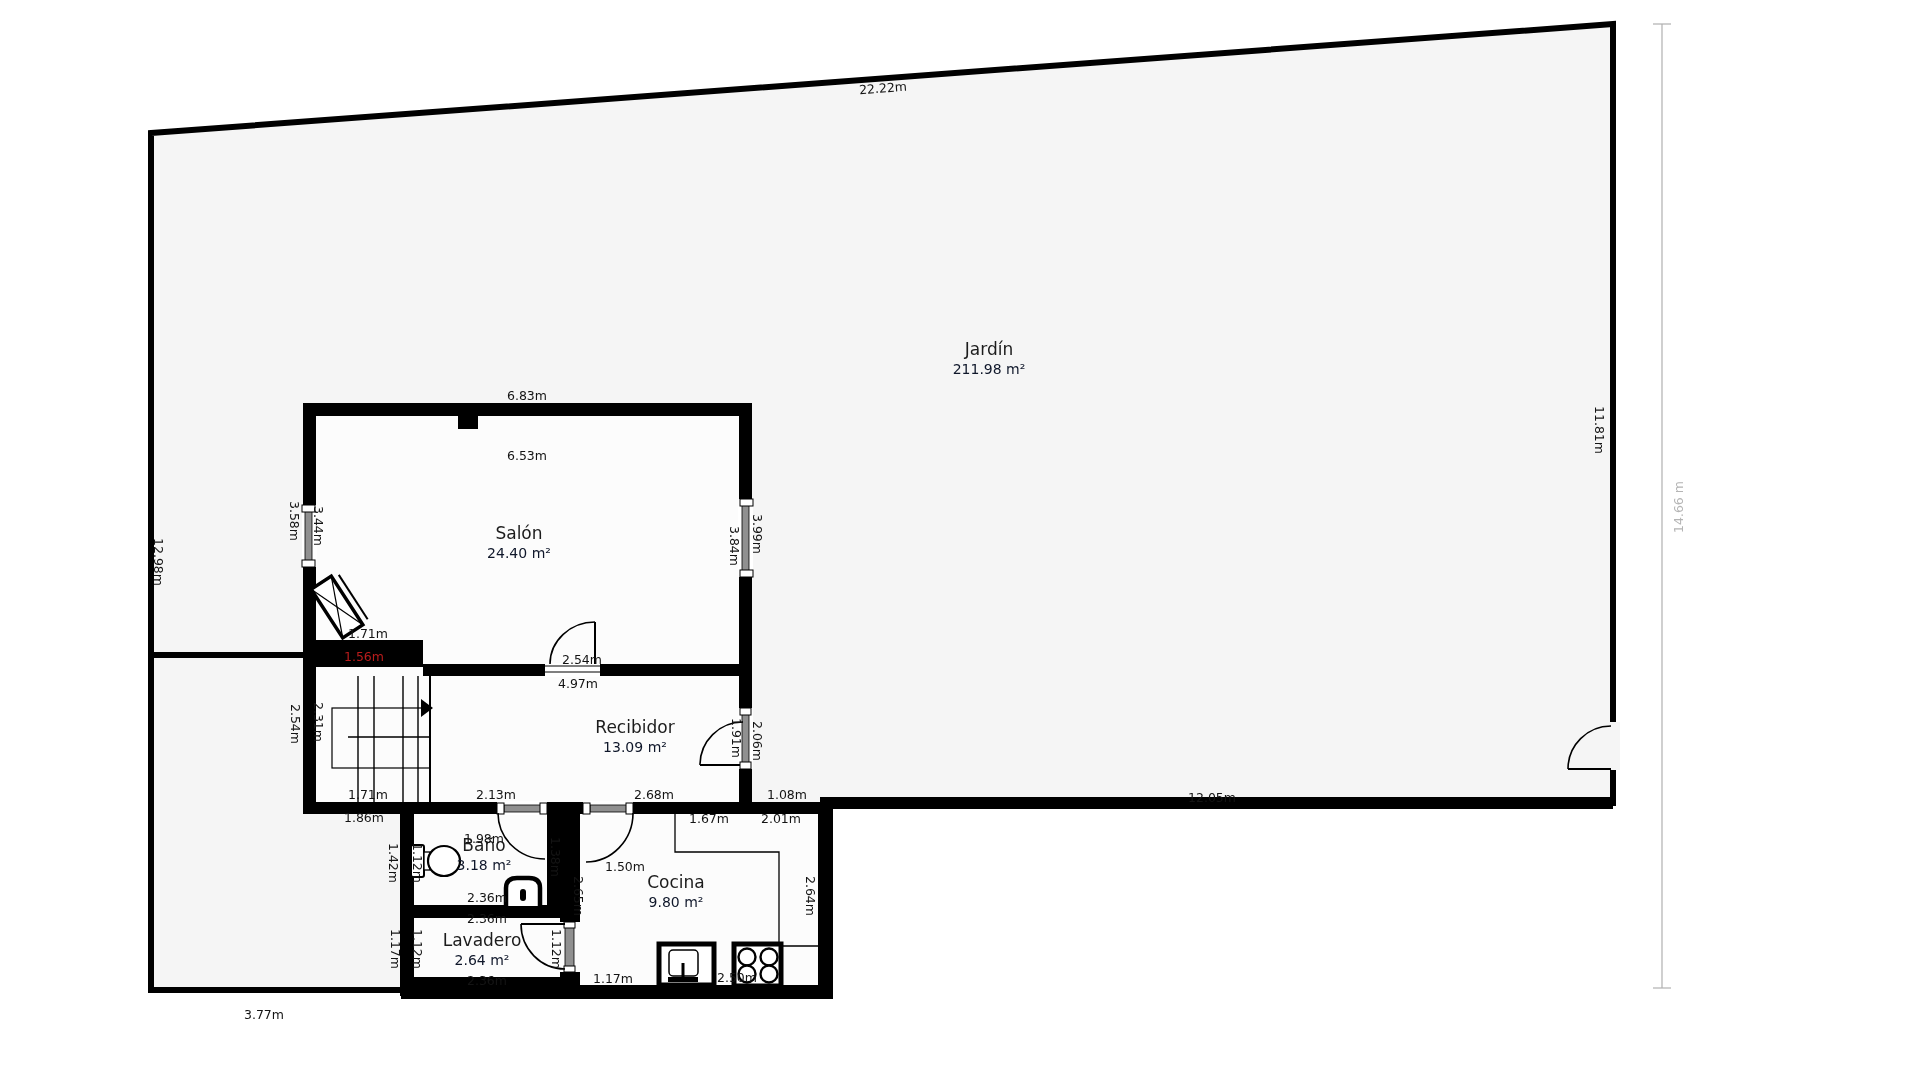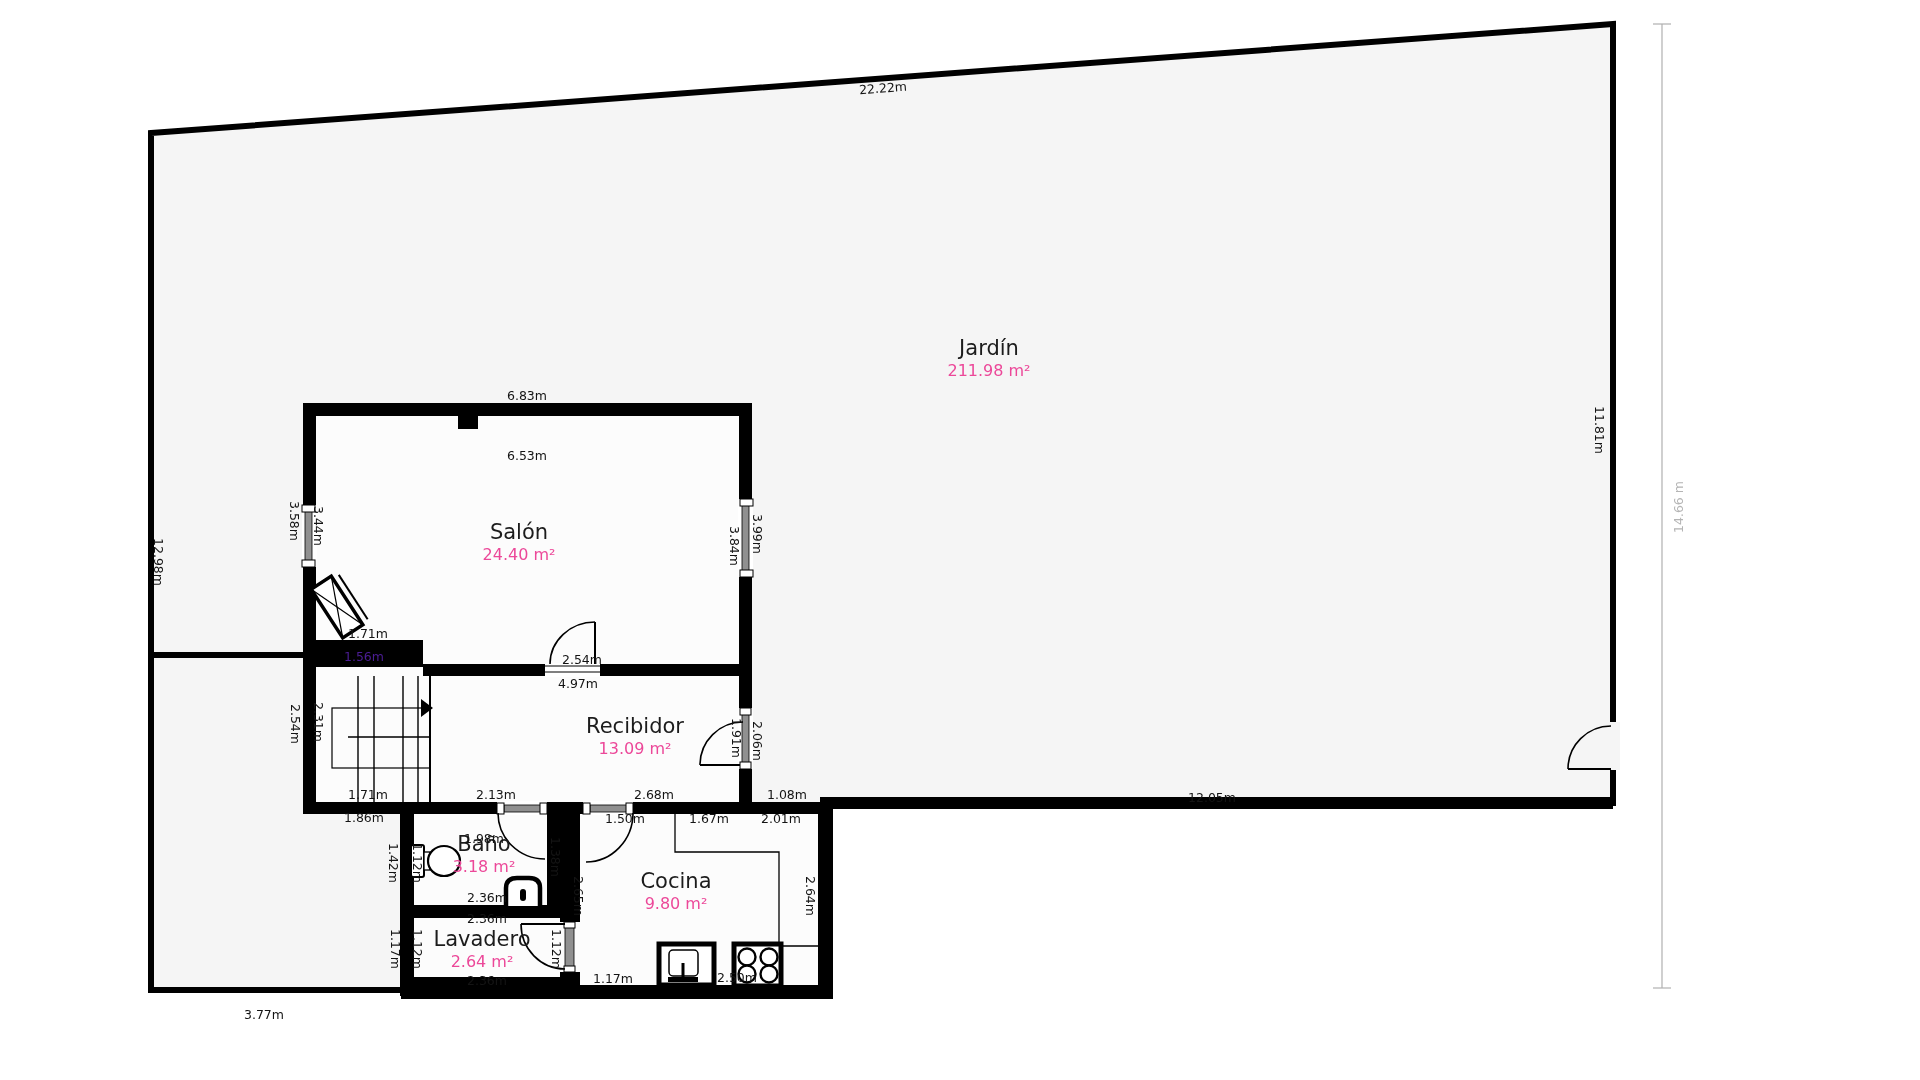--- a/index.html
+++ b/index.html
@@ -1,22 +1,22 @@
 <!DOCTYPE html>
 <html><head>
 <meta charset="utf-8">
 <style>
   html,body{margin:0;padding:0;background:#ffffff;width:1920px;height:1080px;overflow:hidden;
             font-family:"DejaVu Sans","Liberation Sans",sans-serif;}
   #plan-canvas{position:relative;width:1920px;height:1080px;}
   #plan-svg{position:absolute;left:0;top:0;}
   .room-label{position:absolute;transform:translate(-50%,-50%);text-align:center;color:#1c1c1c;
               white-space:nowrap;pointer-events:none;}
-  .room-name{font-size:21px;line-height:1.25;}
-  .room-area{font-size:16px;color:#ec4899;line-height:1.3;}
+  .room-name{font-size:17px;line-height:1.25;}
+  .room-area{font-size:14px;color:#0f172a;line-height:1.3;}
   .dim-label{position:absolute;font-size:12.5px;color:#141414;white-space:nowrap;
              pointer-events:none;}
 </style>
 </head>
 <body>
 
 <div id="plan-canvas">
 
 <svg id="plan-svg" width="1920" height="1080" viewBox="0 0 1920 1080">
 
@@ -187,34 +187,34 @@
       <div class="dim-label" style="left: 1678px; top: 507px; transform: translate(-50%, -50%) rotate(-90deg); color: rgb(180, 180, 180);">14.66 m</div>
       <div class="dim-label" style="left: 1212px; top: 797px; transform: translate(-50%, -50%) rotate(0deg);">12.05m</div>
       <div class="dim-label" style="left: 264px; top: 979px; transform: translate(-50%, -50%) rotate(0deg); margin-top: 35px;">3.77m</div>
       <div class="dim-label" style="left: 527px; top: 395px; transform: translate(-50%, -50%) rotate(0deg);">6.83m</div>
       <div class="dim-label" style="left: 527px; top: 419px; transform: translate(-50%, -50%) rotate(0deg); margin-top: 36px;">6.53m</div>
       <div class="dim-label" style="left: 294px; top: 521px; transform: translate(-50%, -50%) rotate(90deg);">3.58m</div>
       <div class="dim-label" style="left: 318px; top: 526px; transform: translate(-50%, -50%) rotate(90deg);">3.44m</div>
       <div class="dim-label" style="left: 734px; top: 546px; transform: translate(-50%, -50%) rotate(90deg);">3.84m</div>
       <div class="dim-label" style="left: 757px; top: 534px; transform: translate(-50%, -50%) rotate(90deg);">3.99m</div>
       <div class="dim-label" style="left: 368px; top: 633px; transform: translate(-50%, -50%) rotate(0deg);">1.71m</div>
-      <div class="dim-label" style="left: 364px; top: 656px; transform: translate(-50%, -50%) rotate(0deg); color: #4c1d95;">1.56m</div>
+      <div class="dim-label" style="left: 364px; top: 656px; transform: translate(-50%, -50%) rotate(0deg); color: #b91c1c;">1.56m</div>
       <div class="dim-label" style="left: 295px; top: 724px; transform: translate(-50%, -50%) rotate(90deg);">2.54m</div>
       <div class="dim-label" style="left: 318px; top: 722px; transform: translate(-50%, -50%) rotate(90deg);">2.31m</div>
       <div class="dim-label" style="left: 368px; top: 794px; transform: translate(-50%, -50%) rotate(0deg);">1.71m</div>
       <div class="dim-label" style="left: 364px; top: 817px; transform: translate(-50%, -50%) rotate(0deg); text-align: center;">1.86m</div>
       <div class="dim-label" style="left: 582px; top: 659px; transform: translate(-50%, -50%) rotate(0deg);">2.54m</div>
       <div class="dim-label" style="left: 578px; top: 683px; transform: translate(-50%, -50%) rotate(0deg);">4.97m</div>
       <div class="dim-label" style="left: 736px; top: 738px; transform: translate(-50%, -50%) rotate(90deg);">1.91m</div>
       <div class="dim-label" style="left: 757px; top: 741px; transform: translate(-50%, -50%) rotate(90deg);">2.06m</div>
       <div class="dim-label" style="left: 496px; top: 794px; transform: translate(-50%, -50%) rotate(0deg);">2.13m</div>
       <div class="dim-label" style="left: 654px; top: 794px; transform: translate(-50%, -50%) rotate(0deg);">2.68m</div>
       <div class="dim-label" style="left: 787px; top: 794px; transform: translate(-50%, -50%) rotate(0deg);">1.08m</div>
       <div class="dim-label" style="left: 484px; top: 818px; transform: translate(-50%, -50%) rotate(0deg); margin-top: 20px;">1.98m</div>
-      <div class="dim-label" style="left: 625px; top: 818px; transform: translate(-50%, -50%) rotate(0deg);">1.50m</div>
+      <div class="dim-label" style="left: 625px; top: 866px; transform: translate(-50%, -50%) rotate(0deg);">1.50m</div>
       <div class="dim-label" style="left: 709px; top: 818px; transform: translate(-50%, -50%) rotate(0deg);">1.67m</div>
       <div class="dim-label" style="left: 781px; top: 818px; transform: translate(-50%, -50%) rotate(0deg);">2.01m</div>
       <div class="dim-label" style="left: 393px; top: 863px; transform: translate(-50%, -50%) rotate(90deg);">1.42m</div>
       <div class="dim-label" style="left: 417px; top: 863px; transform: translate(-50%, -50%) rotate(90deg);">1.12m</div>
       <div class="dim-label" style="left: 555px; top: 857px; transform: translate(-50%, -50%) rotate(90deg);">1.38m</div>
       <div class="dim-label" style="left: 487px; top: 897px; transform: translate(-50%, -50%) rotate(0deg);">2.36m</div>
       <div class="dim-label" style="left: 487px; top: 918px; transform: translate(-50%, -50%) rotate(0deg);">2.36m</div>
       <div class="dim-label" style="left: 578px; top: 896px; transform: translate(-50%, -50%) rotate(90deg);">2.65m</div>
       <div class="dim-label" style="left: 810px; top: 896px; transform: translate(-50%, -50%) rotate(90deg);">2.64m</div>
       <div class="dim-label" style="left: 395px; top: 949px; transform: translate(-50%, -50%) rotate(90deg);">1.17m</div>

